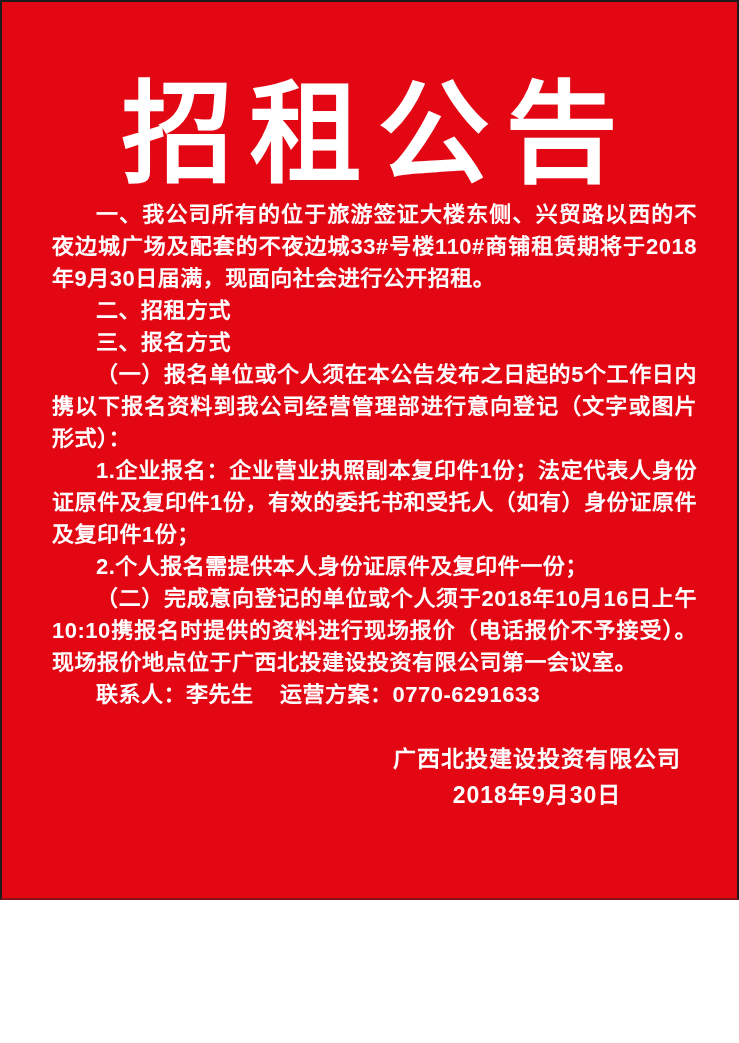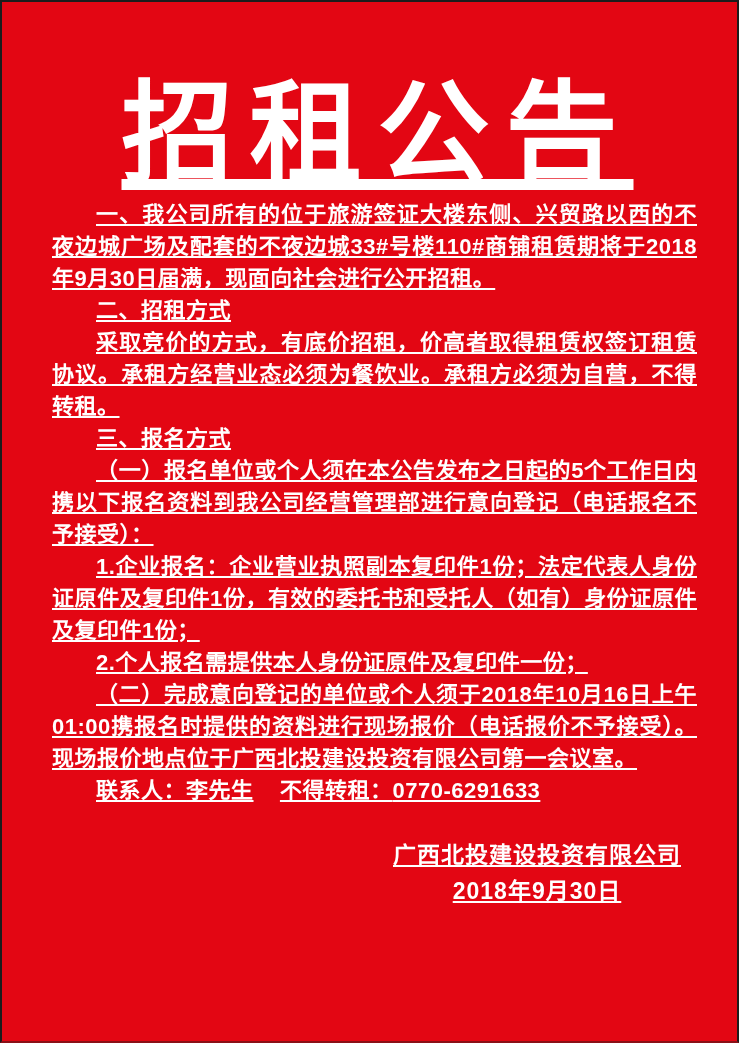--- a/index.html
+++ b/index.html
@@ -3,29 +3,28 @@
 <meta charset="utf-8">
 <style>
   html, body {
     margin: 0;
     padding: 0;
     background: #ffffff;
   }
   .poster {
     position: relative;
     width: 739px;
-    height: 1043px;
+    height: 900px;
     box-sizing: border-box;
     background: #E30613;
     border: 2px solid #1c1c1c;
     border-bottom-color: #8a1017;
     overflow: hidden;
     color: #ffffff;
     font-family: "Liberation Sans", "DejaVu Sans", sans-serif;
-    text-decoration: underline;
   }
   .poster-title {
     margin: 68px 0 0 0;
     text-align: center;
     font-family: "DejaVu Serif", "Liberation Serif", serif;
     font-weight: bold;
     font-size: 112px;
     line-height: 1.15;
     letter-spacing: 16px;
     text-indent: 16px; 
@@ -67,29 +66,28 @@
 </head>
 <body>
 
 <div class="poster">
 
   <h1 class="poster-title">招租公告</h1>
 
   <div class="poster-content">
     <p>一、我公司所有的位于旅游签证大楼东侧、兴贸路以西的不夜边城广场及配套的不夜边城33#号楼110#商铺租赁期将于2018年9月30日届满，现面向社会进行公开招租。</p>
     <p>二、招租方式</p>
-    <p>采取竞价的方式，有底价招租，价高者取得租赁权签订租赁协议。承租方经营业态必须为餐饮业。承租方必须为自营，不得转租。</p>
     <p>三、报名方式</p>
-    <p>（一）报名单位或个人须在本公告发布之日起的5个工作日内携以下报名资料到我公司经营管理部进行意向登记（电话报名不予接受）：</p>
+    <p>（一）报名单位或个人须在本公告发布之日起的5个工作日内携以下报名资料到我公司经营管理部进行意向登记（文字或图片形式）：</p>
     <p>1.企业报名：企业营业执照副本复印件1份；法定代表人身份证原件及复印件1份，有效的委托书和受托人（如有）身份证原件及复印件1份；</p>
     <p>2.个人报名需提供本人身份证原件及复印件一份；</p>
-    <p>（二）完成意向登记的单位或个人须于2018年10月16日上午01:00携报名时提供的资料进行现场报价（电话报价不予接受）。现场报价地点位于广西北投建设投资有限公司第一会议室。</p>
+    <p>（二）完成意向登记的单位或个人须于2018年10月16日上午10:10携报名时提供的资料进行现场报价（电话报价不予接受）。现场报价地点位于广西北投建设投资有限公司第一会议室。</p>
 
     <p class="contact-line">
-      <span>联系人：</span><span>李先生</span><span class="contact-phone-label">不得转租：</span><span>0770-6291633</span>
+      <span>联系人：</span><span>李先生</span><span class="contact-phone-label">运营方案：</span><span>0770-6291633</span>
     </p>
   </div>
 
   <div class="signature-block">
     <div>广西北投建设投资有限公司</div>
     <div>2018年9月30日</div>
   </div>
 
 </div>
 

